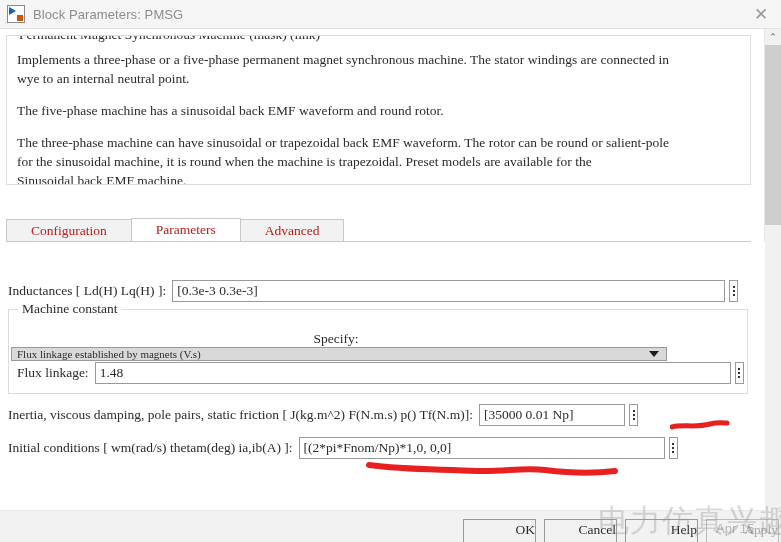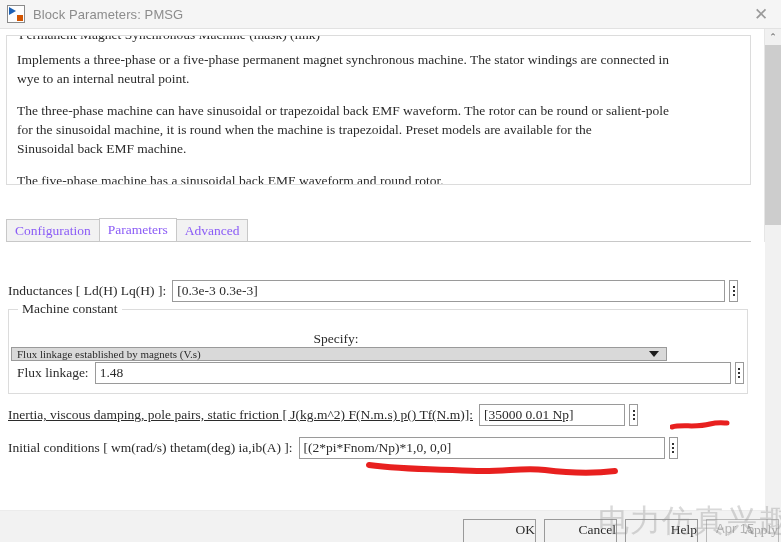--- a/index.html
+++ b/index.html
@@ -130,26 +130,26 @@
     width: 745px;
     height: 23px;
     border-bottom: 1px solid #c8c8c8;
     display: flex;
     align-items: flex-end;
     box-sizing: border-box;
   }
   .tab {
     height: 22px;
     line-height: 21px;
-    padding: 0 8px;
+    padding: 0 24px;
     font-size: 13.5px;
     border: 1px solid #c8c8c8;
     border-bottom: none;
     background: #f2f2f2;
-    color: #8b5cf6;
+    color: #b91c1c;
     margin-right: -1px;
     box-sizing: border-box;
     white-space: nowrap;
   }
   .tab.active {
     background: #ffffff;
     position: relative;
     z-index: 2;
     height: 23px;
     line-height: 22px;
@@ -338,26 +338,26 @@
   </div>
 
   <div class="desc-panel">
     <div class="desc-legend">Permanent Magnet Synchronous Machine (mask) (link)</div>
     <div class="desc-text">
       <p>
         <span>Implements a three-phase or a five-phase permanent magnet synchronous machine. The stator windings are connected in</span><br>
         <span>wye to an internal neutral point.</span>
       </p>
       <p>
+        <span>The five-phase machine has a sinusoidal back EMF waveform and round rotor.</span>
+      </p>
+      <p>
         <span>The three-phase machine can have sinusoidal or trapezoidal back EMF waveform. The rotor can be round or salient-pole</span><br>
         <span>for the sinusoidal machine, it is round when the machine is trapezoidal. Preset models are available for the</span><br>
         <span>Sinusoidal back EMF machine.</span>
-      </p>
-      <p>
-        <span>The five-phase machine has a sinusoidal back EMF waveform and round rotor.</span>
       </p>
     </div>
   </div>
 
   <div class="tabstrip">
     <div class="tab">Configuration</div>
     <div class="tab active">Parameters</div>
     <div class="tab">Advanced</div>
   </div>
 
@@ -389,21 +389,21 @@
         <span class="fld-label">Flux linkage:</span>
         <span class="textbox" style="width:636px;">1.48</span>
         <span class="dots-btn">
             <i></i>
             <i></i>
             <i></i>
           </span>
       </div>
     </div>
 
-    <div class="row" style="top:162px;text-decoration:underline;">
+    <div class="row" style="top:162px;">
       <span class="fld-label">Inertia, viscous damping, pole pairs, static friction [ J(kg.m^2)  F(N.m.s)  p()  Tf(N.m)]:</span>
       <span class="textbox" style="width:146px;">[35000 0.01 Np]</span>
       <span class="dots-btn">
           <i></i>
           <i></i>
           <i></i>
         </span>
     </div>
 
     <div class="row" style="top:195px;">

